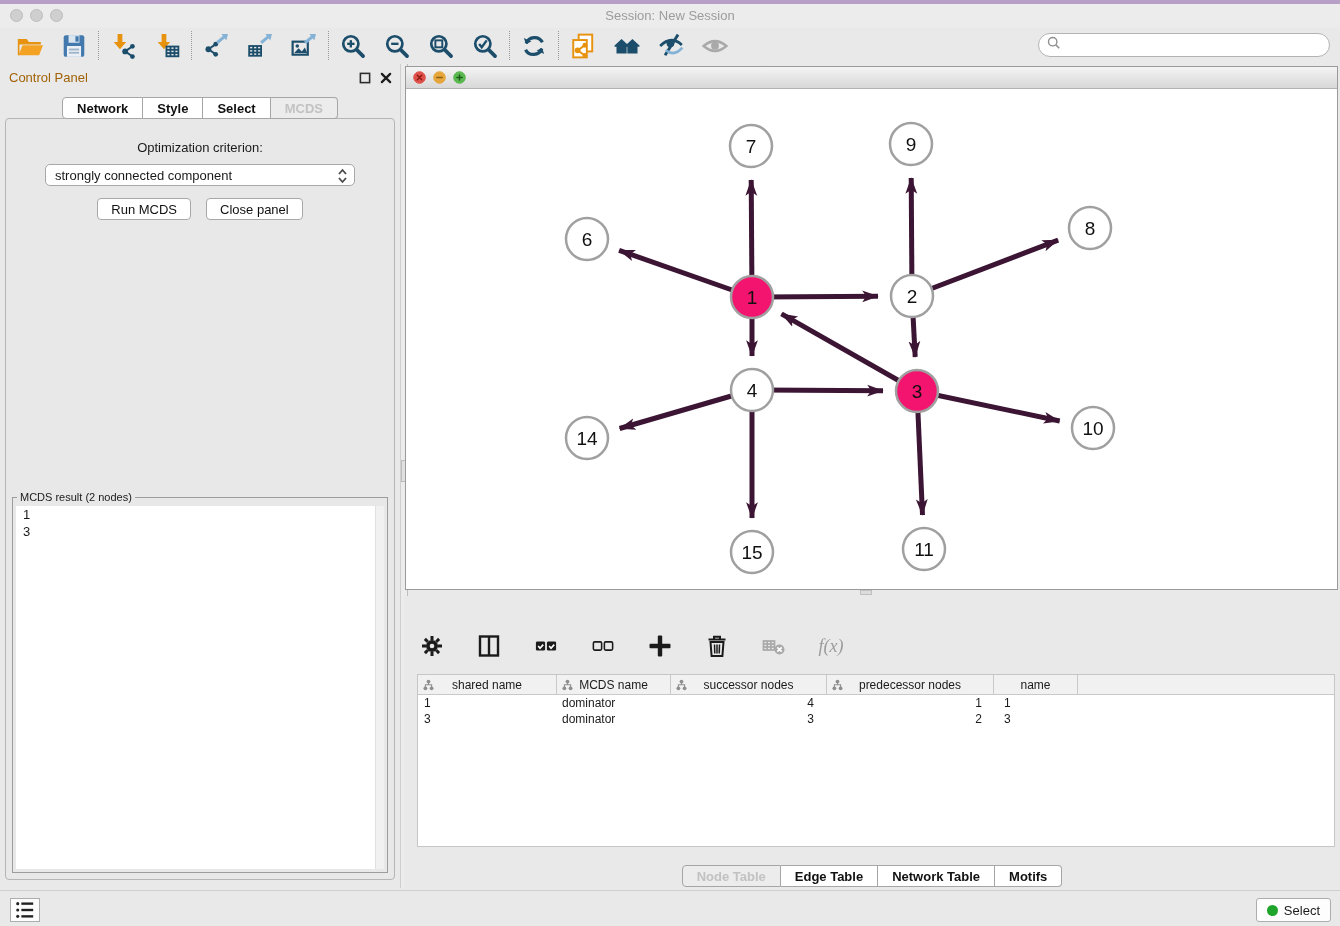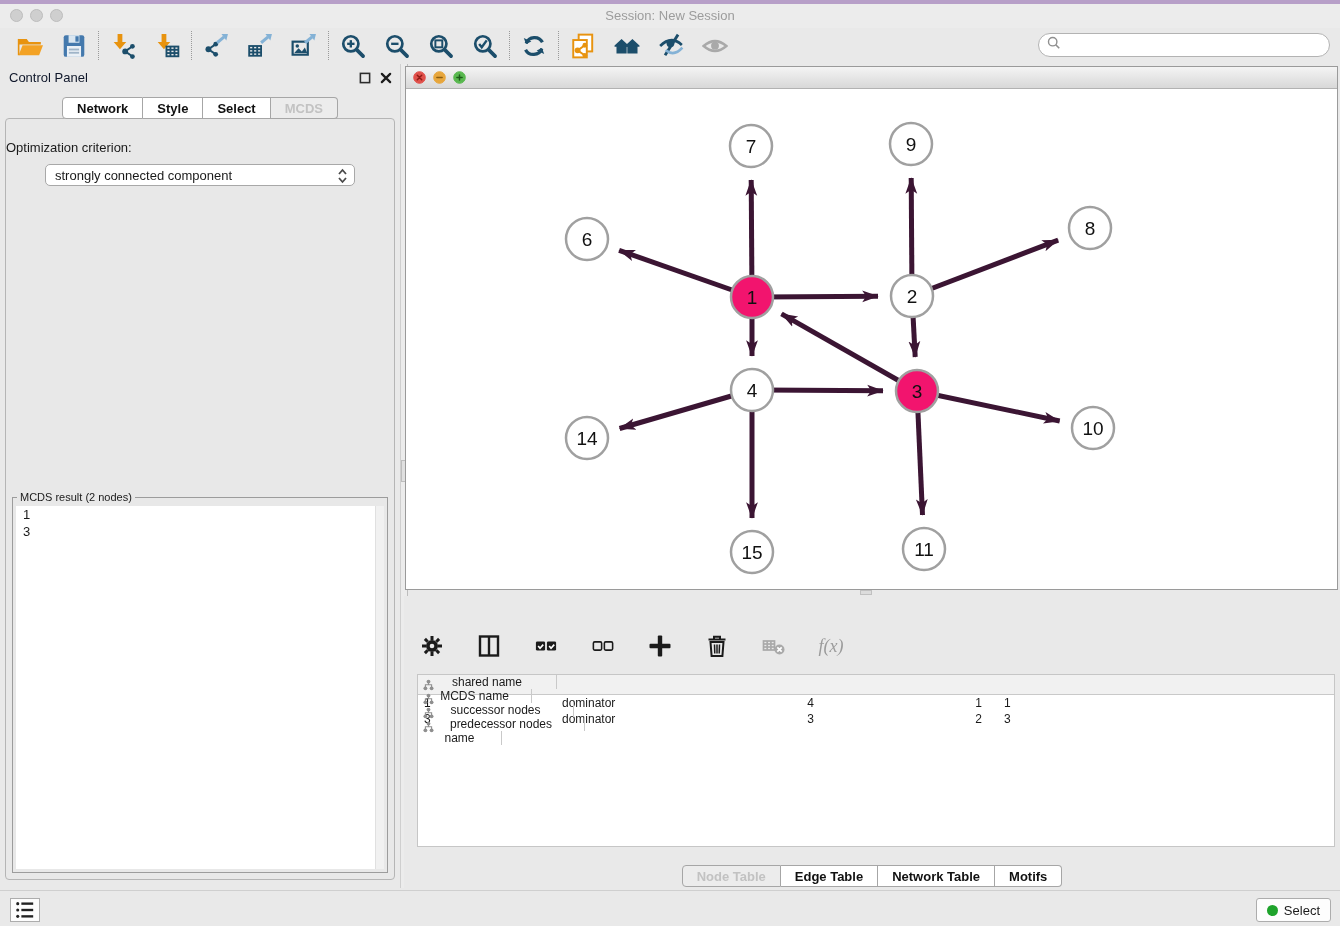--- a/index.html
+++ b/index.html
@@ -20,29 +20,29 @@
   
   .toolbar { position:absolute; left:0; top:28px; right:0; height:35px; display:flex; align-items:center; padding-left:8px; background:#e9e9e9; }
   .tb-btn { width:44px; height:31px; display:flex; align-items:center; justify-content:center; cursor:default; }
   .tb-sep { width:0; height:29px; border-left:1px dotted #9a9a9a; margin:0 2px; }
   .search-wrap { position:absolute; right:10px; top:5px; width:292px; height:24px; background:#fff; border:1px solid #b3b3b3; border-radius:12px; display:flex; align-items:center; padding-left:8px; }
   .search-wrap input { border:none; outline:none; flex:1; height:18px; font-size:13px; background:transparent; margin-left:5px; }
 
   
   .control-panel { position:absolute; left:0; top:64px; width:400px; height:824px; background:#e9e9e9; }
   .panel-header { position:relative; height:26px; }
-  .panel-header .ph-title { position:absolute; left:9px; top:6px; font-size:13px; color:#0f172a; }
+  .panel-header .ph-title { position:absolute; left:9px; top:6px; font-size:13px; color:#a16207; }
   .panel-header .ph-icons { position:absolute; right:8px; top:6px; display:flex; gap:9px; align-items:center; }
   .ctrl-tabs { position:absolute; left:0; right:0; top:33px; display:flex; justify-content:center; z-index:2; }
   .tab-btn { height:22px; display:inline-flex; align-items:center; padding:8px 14px; background:#fff; border:1px solid #a6a6a6; border-left:none; font-size:13px; font-weight:700; color:#111; }
   .tab-btn.first { border-left:1px solid #a6a6a6; border-radius:4px 0 0 4px; }
   .tab-btn.last { border-radius:0 4px 4px 0; }
   .tab-btn.selected { background:#ececec; color:#c2c2c2; }
   .ctrl-content { position:absolute; left:5px; top:54px; width:390px; height:762px; background:#e8e8e8; border:1px solid #b5b5b5; border-radius:4px; }
-  .opt-label { margin-top:21px; text-align:left; font-size:13px; }
+  .opt-label { margin-top:21px; text-align:center; font-size:13px; }
   .dropdown { position:relative; margin:9px auto 0; width:310px; height:22px; background:#fff; border:1px solid #a8a8a8; border-radius:5px; display:flex; align-items:center; padding:0 22px 0 9px; font-size:13px; }
   .dropdown .stepper { position:absolute; right:5px; top:2px; }
   .btn-row { margin-top:12px; display:flex; justify-content:center; gap:15px; }
   .push-btn { height:22px; padding:0 13px; background:#fff; border:1px solid #a8a8a8; border-radius:4px; font-size:13px; color:#111; display:inline-flex; align-items:center; }
   .result-fieldset { position:absolute; left:6px; top:372px; width:376px; height:382px; border:1px solid #9c9c9c; background:#e8e8e8; }
   .result-fieldset legend { font-size:11px; margin-left:4px; padding:0 3px; }
   .result-box { position:absolute; left:3px; right:3px; top:3px; bottom:3px; background:#fff; overflow:hidden; }
   .result-line { font-size:13px; line-height:17px; padding-left:7px; }
   .result-scroll { position:absolute; right:0; top:0; bottom:0; width:9px; background:#f1f1f1; border-left:1px solid #e0e0e0; }
 
@@ -58,21 +58,21 @@
   .traffic { position:absolute; left:7px; top:4px; display:flex; gap:7px; }
   .net-canvas { position:absolute; left:0; top:22px; width:931px; height:500px; background:#fff; }
 
   
   .table-panel { position:absolute; left:404px; top:596px; width:936px; height:294px; background:#e9e9e9; }
   .table-panel .panel-header .ph-title { left:12px; }
   .tbl-toolbar { position:absolute; left:14px; top:30px; height:40px; display:flex; align-items:center; gap:29px; }
   .tbl-tool { width:28px; height:30px; display:flex; align-items:center; justify-content:center; }
   .fx-label { font-family:"Liberation Serif", serif; font-style:italic; font-size:18px; color:#9b9b9b; }
   .tbl-wrap { position:absolute; left:13px; top:78px; width:918px; height:173px; background:#fff; border:1px solid #c6c6c6; }
-  .tbl-header { display:flex; height:20px; background:#f1f1f1; border-bottom:1px solid #c9c9c9;flex-direction:column; }
+  .tbl-header { display:flex; height:20px; background:#f1f1f1; border-bottom:1px solid #c9c9c9; }
   .th-cell { position:relative; display:flex; align-items:center; justify-content:center; font-size:12px; color:#1a1a1a; border-right:1px solid #c9c9c9; }
   .th-cell .tree-ic { position:absolute; left:5px; top:4px; }
   .tbl-row { display:flex; height:16px; }
   .td-cell { font-size:12px; line-height:16px; overflow:hidden; white-space:nowrap; }
 
   .bottom-tabs { position:absolute; left:0; right:0; bottom:3px; display:flex; justify-content:center; }
 
   
   .statusbar { position:absolute; left:0; bottom:0; width:1340px; height:36px; background:#e9e9e9; border-top:1px solid #cfcfcf; }
   .status-left-btn { position:absolute; left:10px; top:7px; width:30px; height:24px; background:#fdfdfd; border:1px solid #adadad; display:flex; align-items:center; justify-content:center; }
@@ -279,20 +279,24 @@
   <div class="ctrl-content">
     <div class="opt-label">Optimization criterion:</div>
     <div class="dropdown">
       <span>strongly connected component</span>
       <span class="stepper">
         <svg width="13" height="18" viewBox="0 0 13 18">
             <path d="M3 7l3.5-4L10 7" fill="none" stroke="#4a4a4a" stroke-width="1.8"></path>
             <path d="M3 11l3.5 4L10 11" fill="none" stroke="#4a4a4a" stroke-width="1.8"></path>
           </svg>
       </span>
+    </div>
+    <div class="btn-row">
+      <span class="push-btn">Run MCDS</span>
+      <span class="push-btn">Close panel</span>
     </div>
     <fieldset class="result-fieldset">
       <legend>MCDS result (2 nodes)</legend>
       <div class="result-box" id="result-box">
         <div class="result-scroll"></div>
       <div class="result-line">1</div>
           <div class="result-line">3</div>
         </div>
     </fieldset>
   </div>

